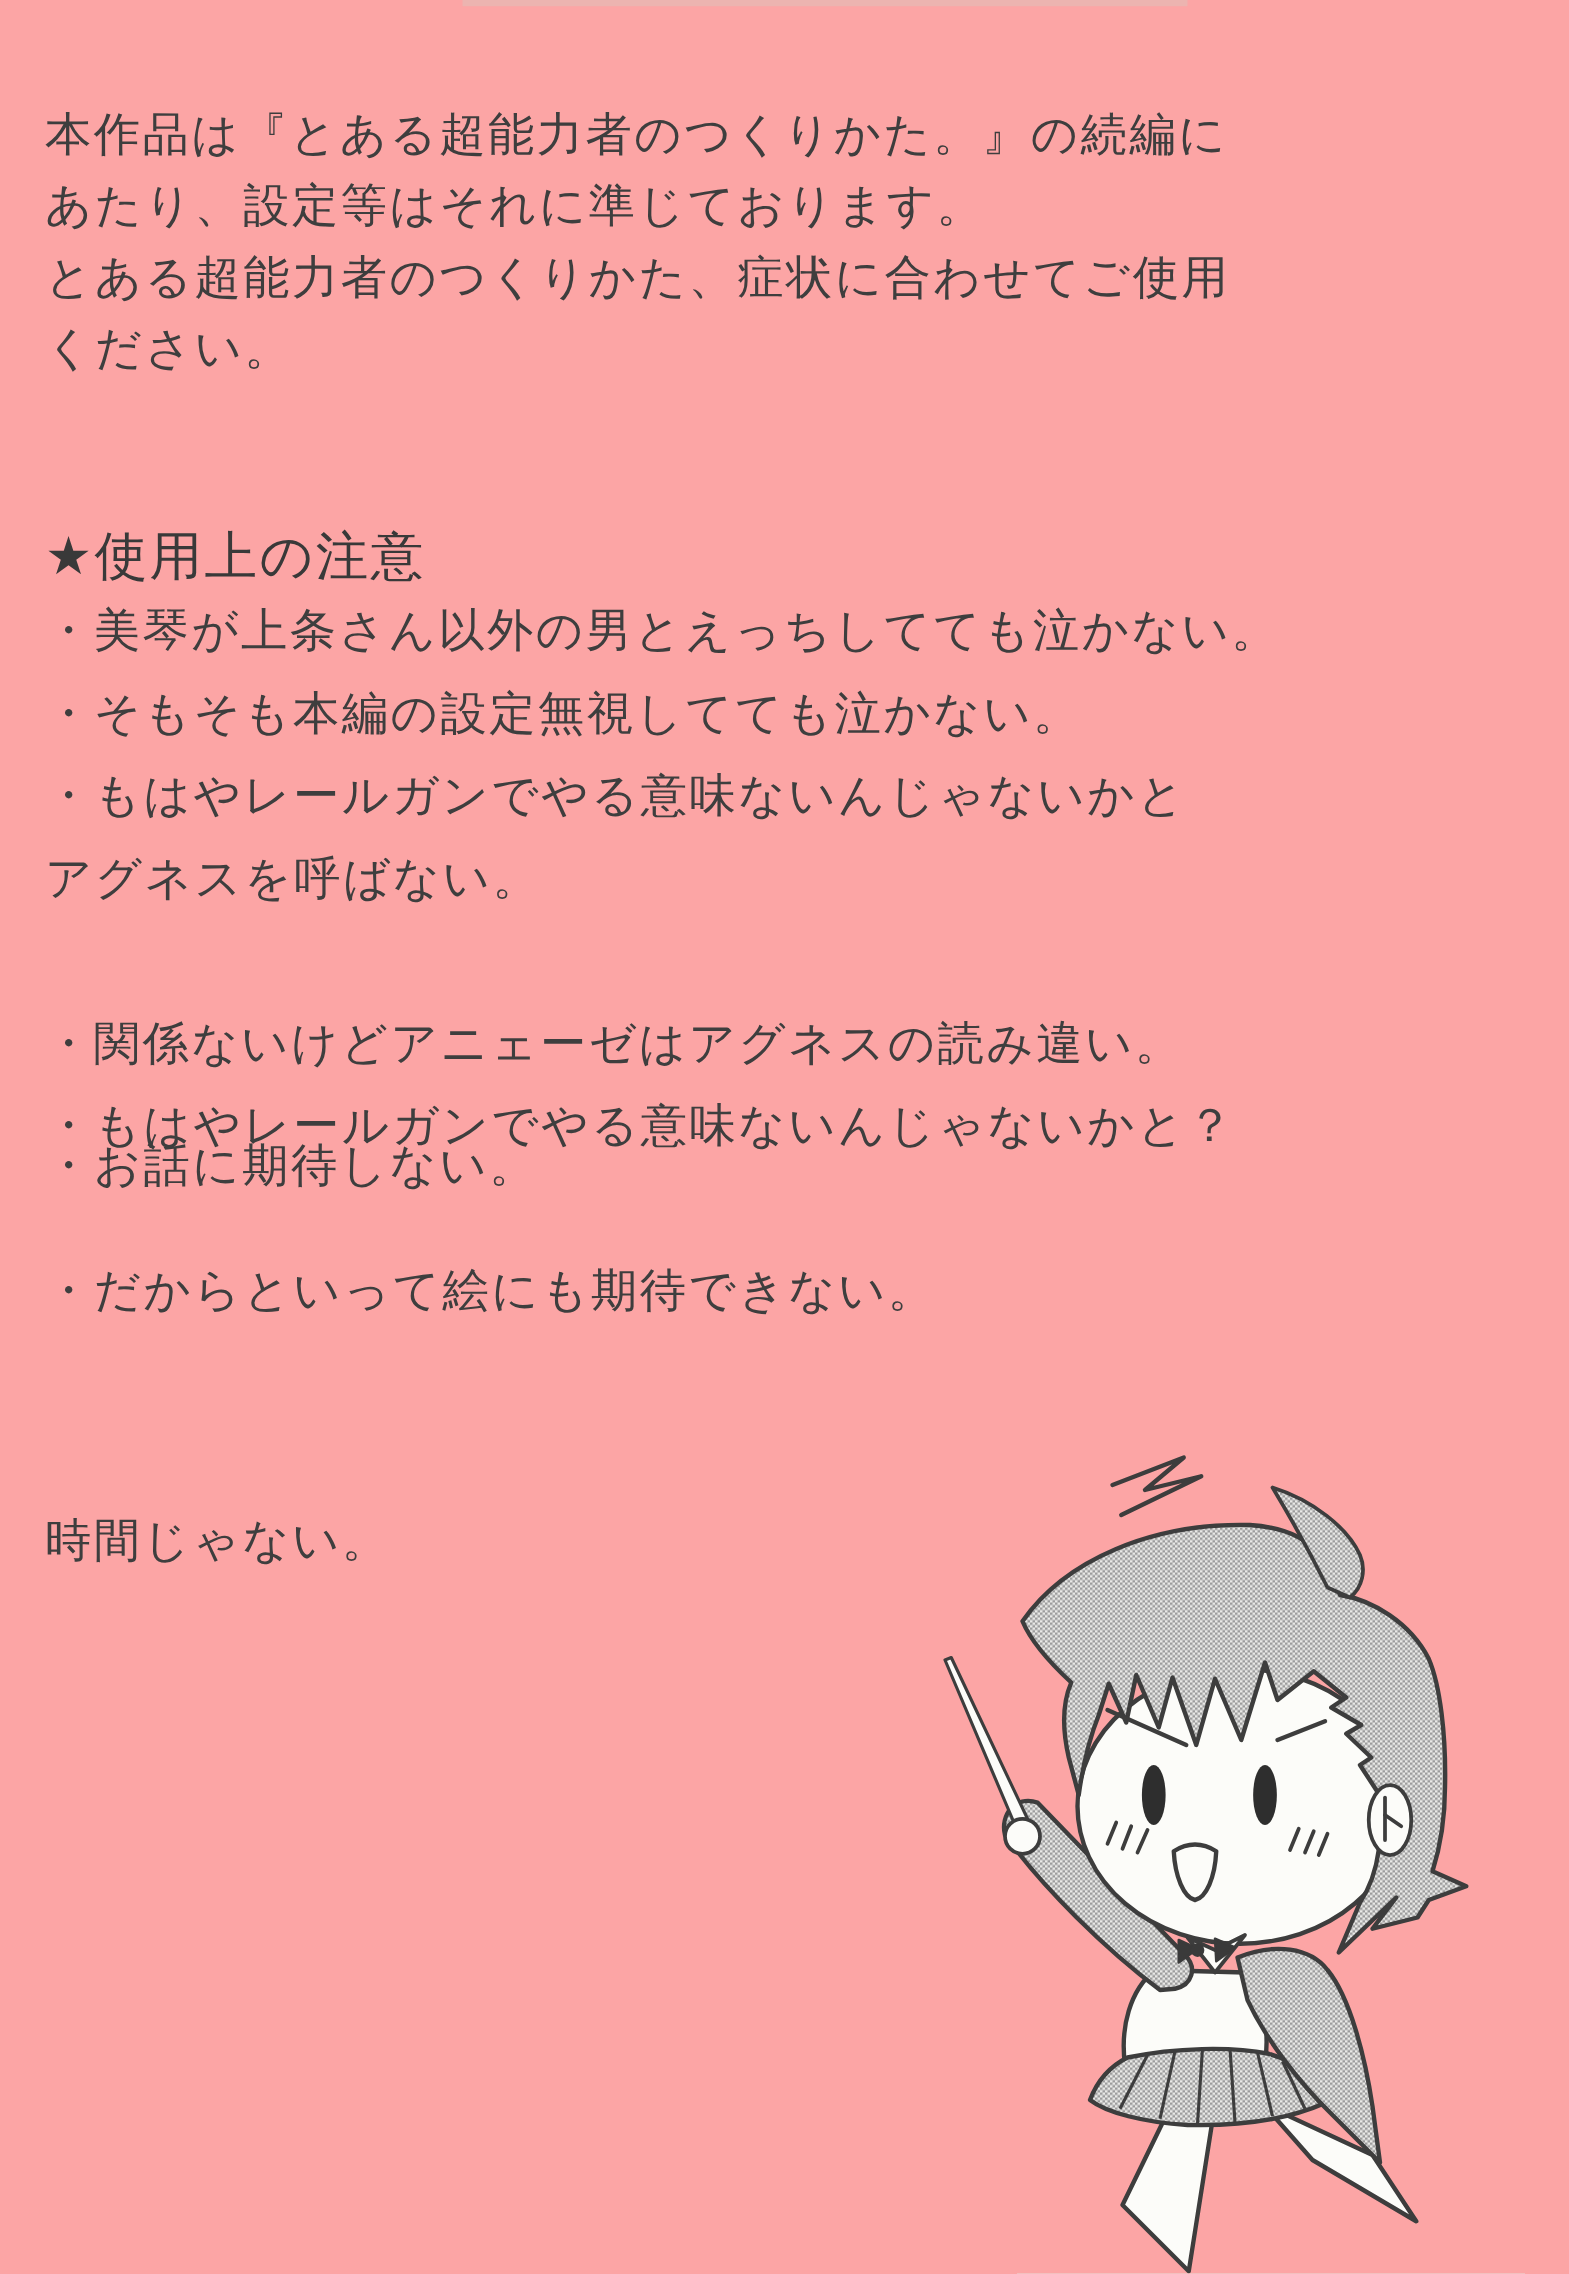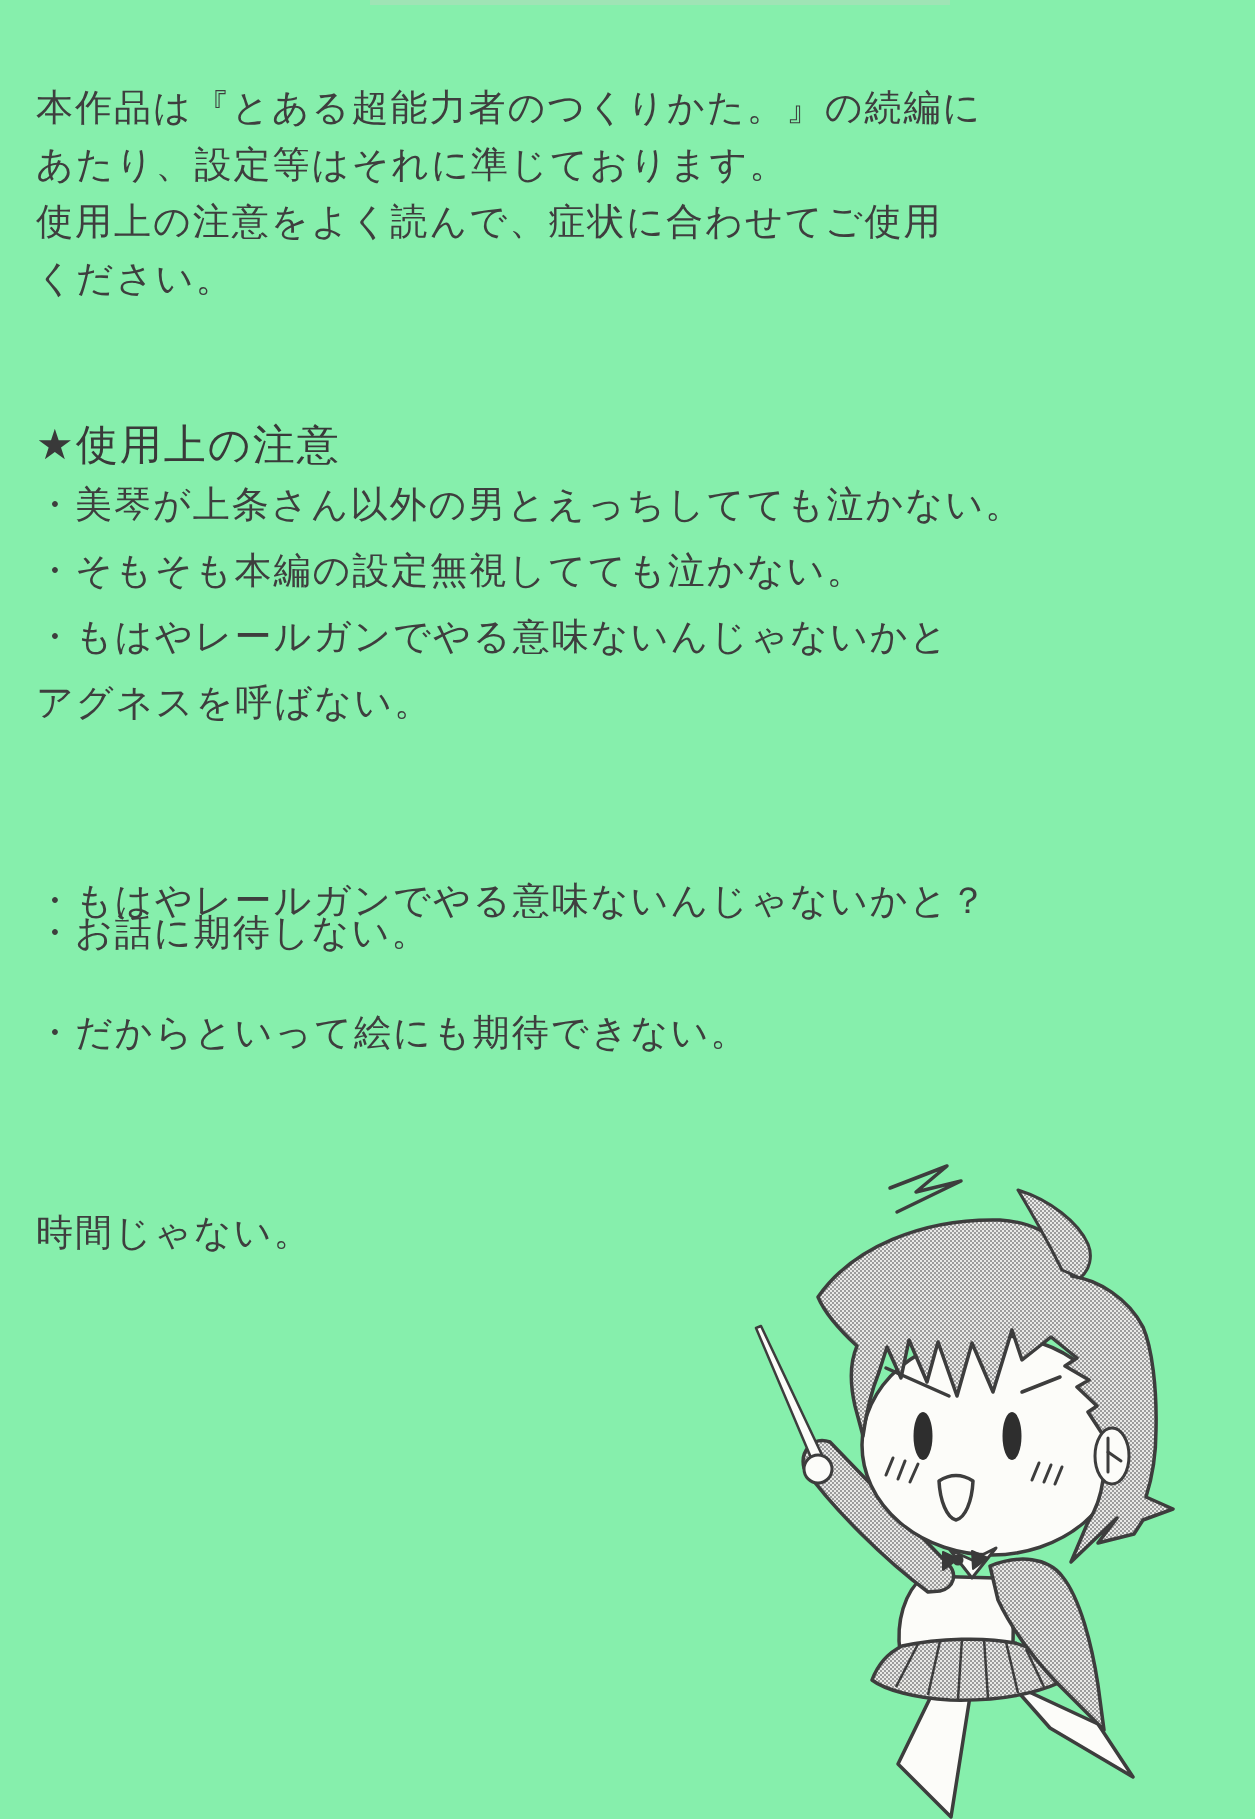--- a/index.html
+++ b/index.html
@@ -1,19 +1,19 @@
 <!DOCTYPE html>
 <html><head>
 <meta charset="utf-8">
 <style>
   html,body { margin:0; padding:0; background:#e8e8e4; }
   #page {
     position:relative;
     width:1255px; height:1819px;
-    background:#86efac;
+    background:#fca5a5;
     overflow:hidden;
     font-family:"DejaVu Sans","Liberation Sans",sans-serif;
   }
   .t {
     position:absolute;
     left:36px;
     font-size:37px;
     letter-spacing:2px;
     color:#3e3e3e;
     white-space:pre;
@@ -30,29 +30,30 @@
 </style>
 </head>
 <body>
 
 <div id="page">
 
   <div id="scan-artifact"></div>
 
   <div class="t" style="top:86px">本作品は『とある超能力者のつくりかた。』の続編に</div>
   <div class="t" style="top:143px">あたり、設定等はそれに準じております。</div>
-  <div class="t" style="top:200px">使用上の注意をよく読んで、症状に合わせてご使用</div>
+  <div class="t" style="top:200px">とある超能力者のつくりかた、症状に合わせてご使用</div>
   <div class="t" style="top:257px">ください。</div>
 
   <div class="t header" style="top:420px">★使用上の注意</div>
 
   <div class="t" style="top:483px">・美琴が上条さん以外の男とえっちしてても泣かない。</div>
   <div class="t" style="top:549px">・そもそも本編の設定無視してても泣かない。</div>
   <div class="t" style="top:615px">・もはやレールガンでやる意味ないんじゃないかと</div>
   <div class="t" style="top:681px">アグネスを呼ばない。</div>
+  <div class="t" style="top:813px">・関係ないけどアニェーゼはアグネスの読み違い。</div>
   <div class="t" style="top:879px">・もはやレールガンでやる意味ないんじゃないかと？</div>
   <div class="t" style="top:911px">・お話に期待しない。</div>
   <div class="t" style="top:1011px">・だからといって絵にも期待できない。</div>
   <div class="t" style="top:1211px">時間じゃない。</div>
 
   <svg id="chibi-illustration" viewBox="0 0 555 689" xmlns="http://www.w3.org/2000/svg">
     <defs>
       <pattern id="tone" width="4" height="4" patternUnits="userSpaceOnUse">
         <rect width="4" height="4" fill="#e9e9e7"></rect>
         <rect width="2" height="2" fill="#9c9c9c"></rect>

